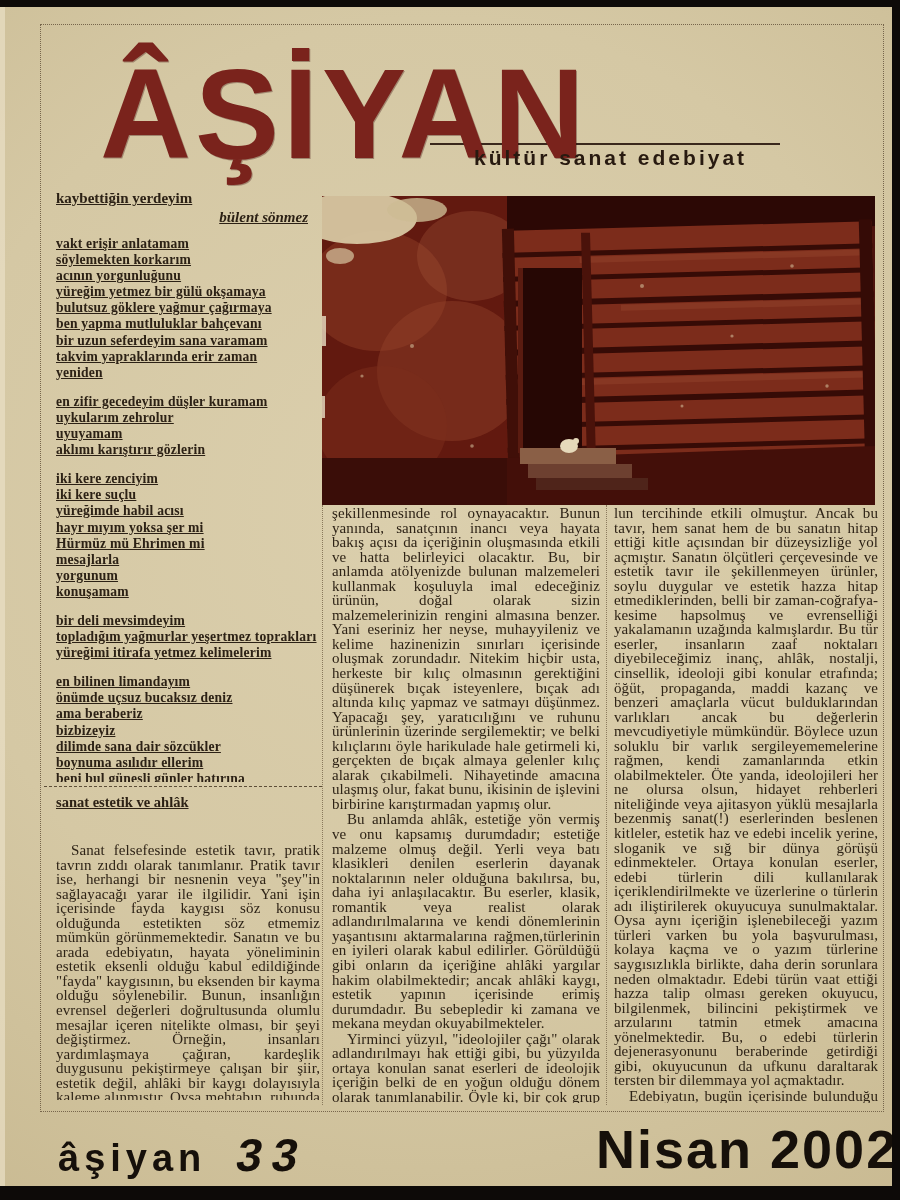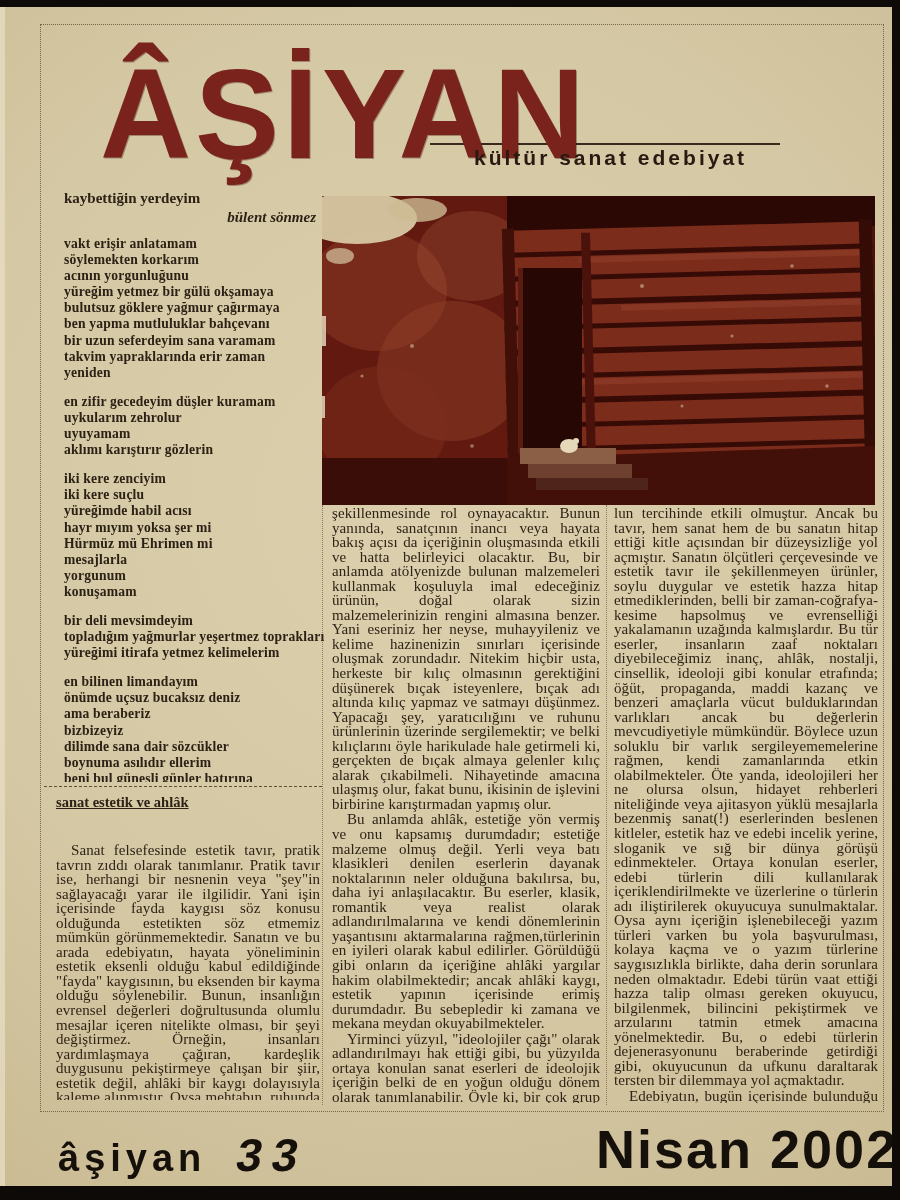--- a/index.html
+++ b/index.html
@@ -29,21 +29,21 @@
     transform:scaleY(1.02);text-shadow:1px 1px 0 rgba(60,10,8,.35);
   }
   .masthead-sub{
     position:absolute;left:474px;top:146px;z-index:3;
     font-family:"Liberation Sans", sans-serif;font-weight:bold;
     font-size:21px;letter-spacing:3px;color:#281a10;
   }
   .masthead-rule{position:absolute;left:430px;top:143px;width:350px;border-top:2px solid #3a281c;z-index:2;}
 
   
-  .poem{position:absolute;left:64px;top:190px;width:266px;height:592px;overflow:hidden;z-index:2;}
+  .poem{position:absolute;left:56px;top:190px;width:266px;height:592px;overflow:hidden;z-index:2;text-decoration:underline;}
   .poem-title{font-size:15px;font-weight:bold;margin:0 0 2px 0;}
   .poem-author{font-size:15px;font-weight:bold;font-style:italic;text-align:right;margin:0 14px 10px 0;}
   .stanza{margin:0 0 13px 0;}
   .stanza p{margin:0;font-size:13.6px;line-height:16.1px;font-weight:600;letter-spacing:.2px;}
 
   
   .essay-head{position:absolute;left:56px;top:794px;width:266px;z-index:2;}
   .essay-title{font-size:14.5px;font-weight:bold;text-decoration:underline;margin:0;}
   .essay-author{font-size:14.5px;font-weight:bold;font-style:italic;text-align:right;margin:2px 10px 0 0;}
 

